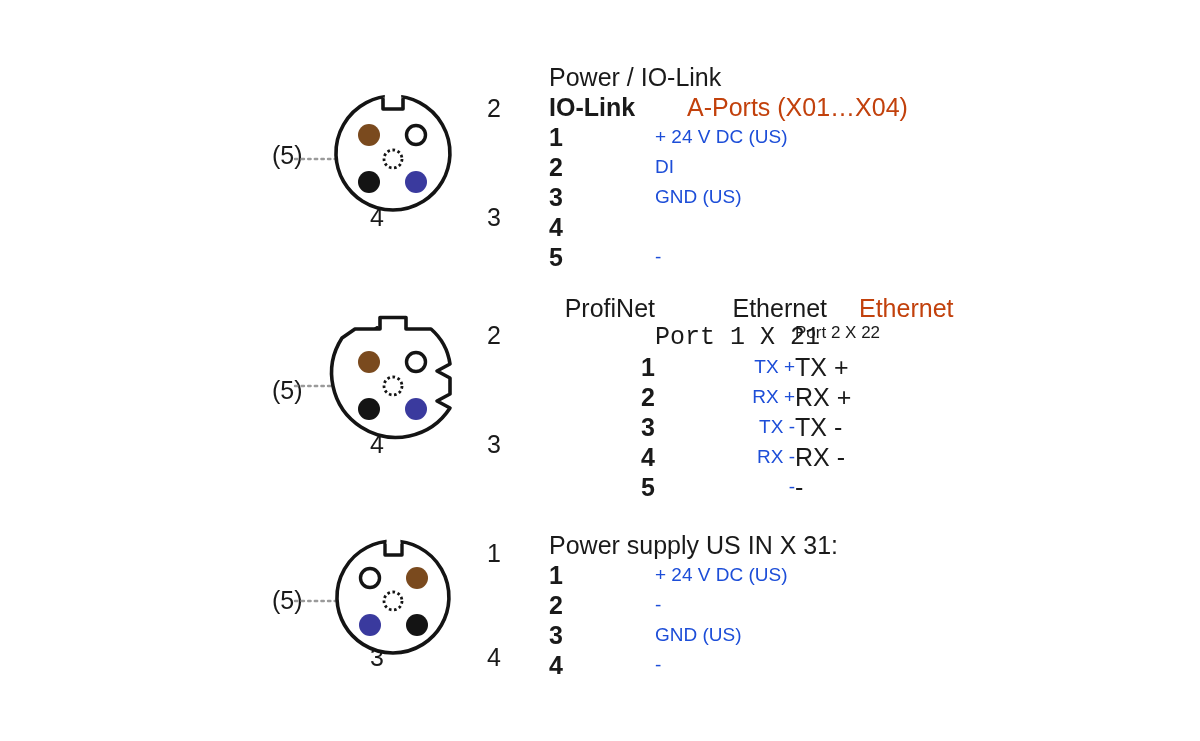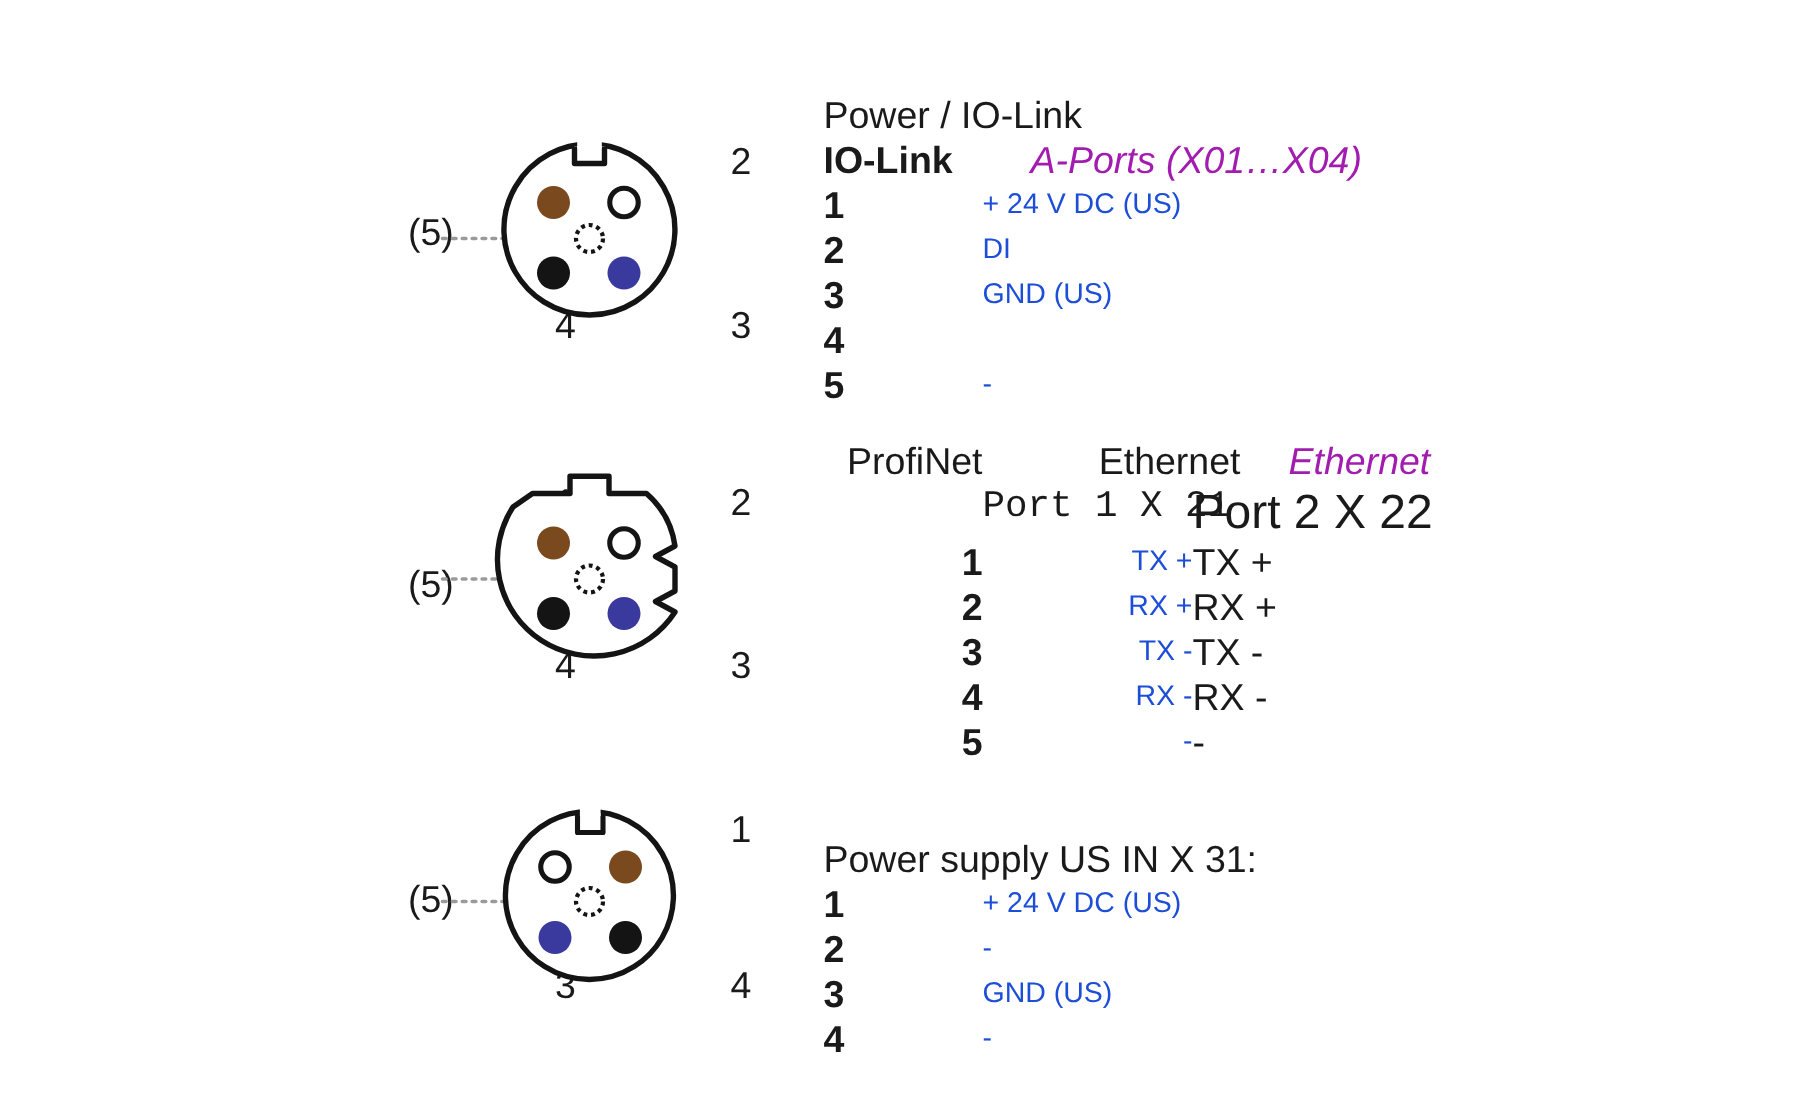--- a/index.html
+++ b/index.html
@@ -69,21 +69,21 @@
   .g2 .five-label { top: 63px; }
   .g3 .five-label { top: 55px; }
 
   
   .text-block {
     position: absolute;
     left: 549px;
   }
   .tb1 { top: 62px; }
   .tb2 { top: 293px; text-align: right; }
-  .tb3 { top: 558px; }
+  .tb3 { top: 530px; }
 
   .block-title {
     font-size: 25px;
     line-height: 30px;
     white-space: pre;
     color: #1a1a1a;
   }
 
   .hdr-row {
     display: flex;
@@ -102,30 +102,29 @@
   .hdr-col-a.regular { font-weight: 400; }
   .hdr-col-b {
     width: 140px;
     flex: 0 0 140px;
     font-size: 25px;
     color: #1a1a1a;
     white-space: pre;
   }
   .hdr-col-c {
     font-size: 25px;
-    color: #a21caf;
-    white-space: pre;
-    font-style: italic;
+    color: #c2410c;
+    white-space: pre;
   }
   .hdr-sub {
     display: flex;
   }
   .hdr-sub .s-pad { width: 106px; flex: 0 0 106px; }
   .hdr-sub .s-b { width: 140px; flex: 0 0 140px; font-size: 25px; white-space: pre; font-family: Liberation Mono, monospace; }
-  .hdr-sub .s-c { font-size: 32px; white-space: pre; }
+  .hdr-sub .s-c { font-size: 17px; white-space: pre; }
 
   .pin-row {
     display: flex;
     align-items: flex-start;
     line-height: 30px;
   }
   .pin-row .p-num {
     width: 106px;
     flex: 0 0 106px;
     font-size: 25px;

